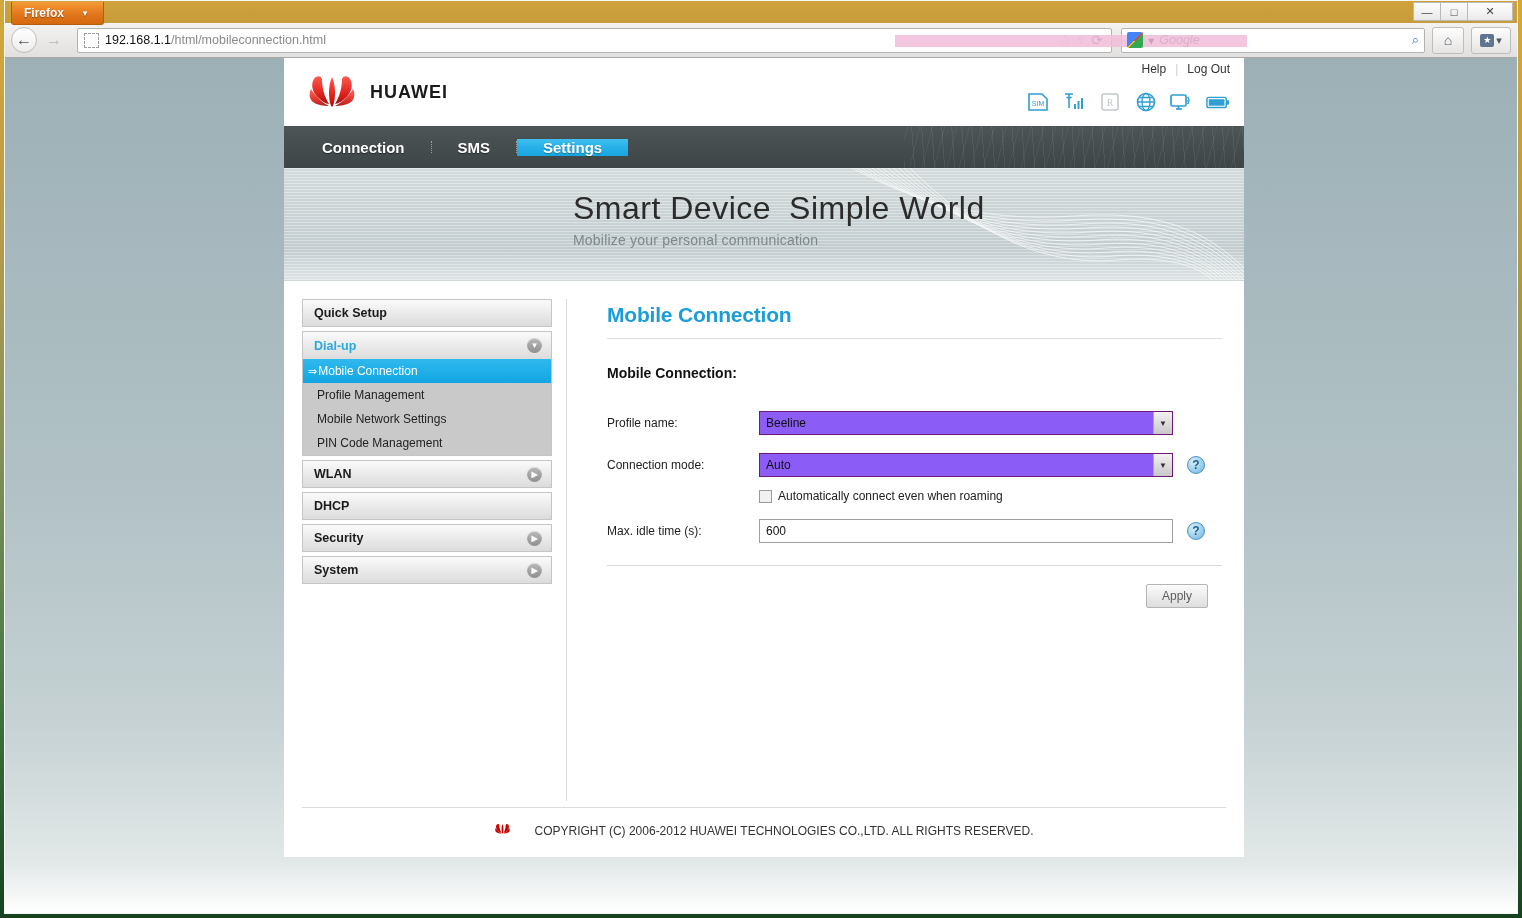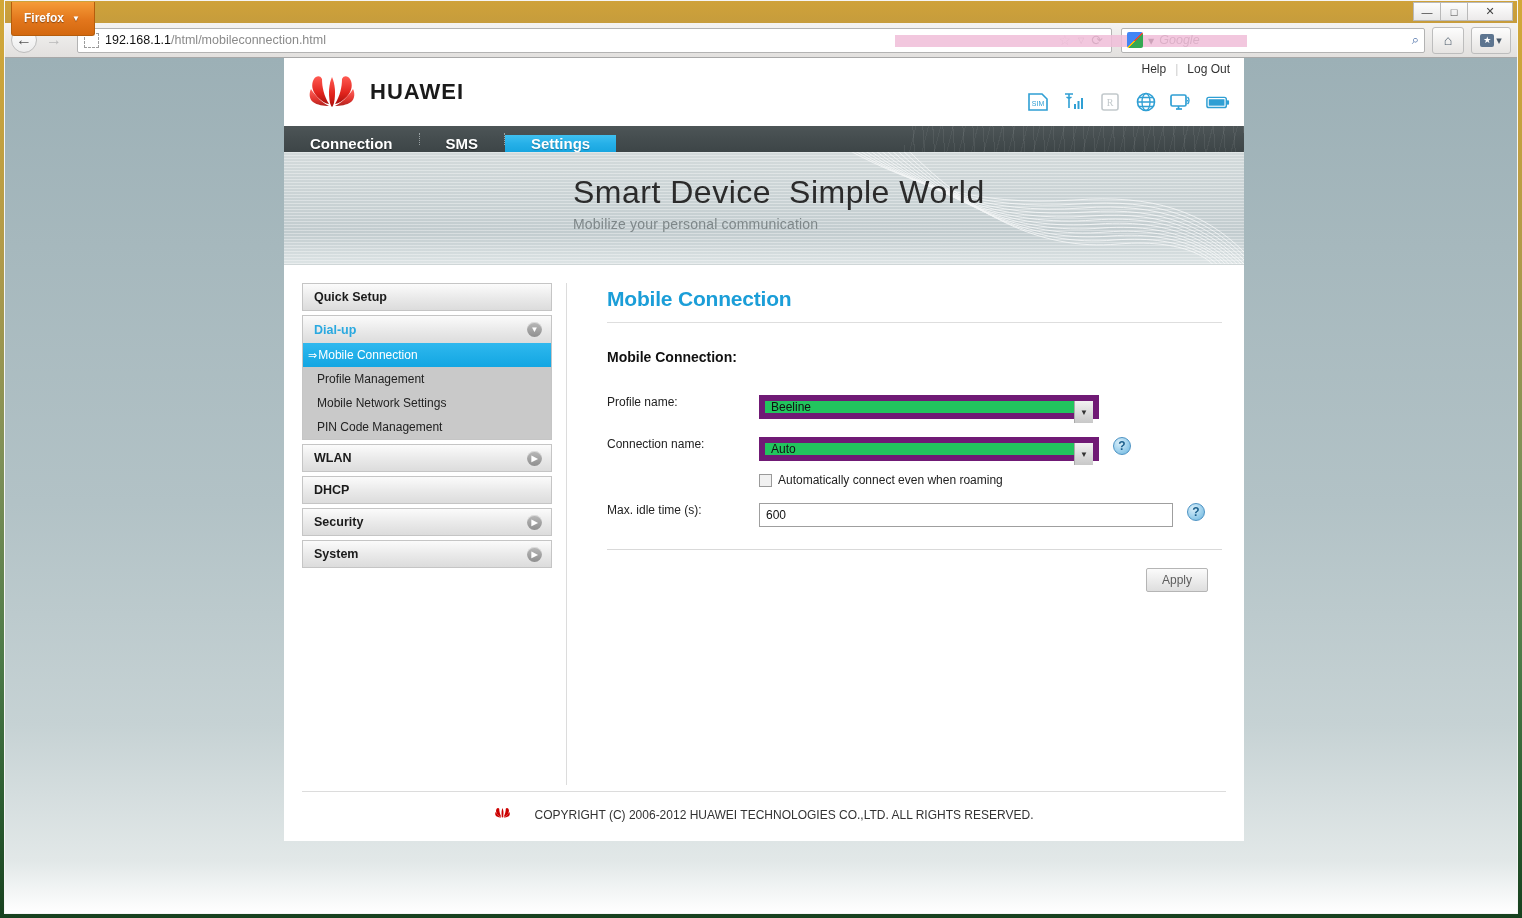--- a/index.html
+++ b/index.html
@@ -20,28 +20,28 @@
     border: 1px solid rgba(255,255,255,0.35);
     display: flex; flex-direction: column;
     overflow: hidden;
   }
   #titlebar {
     height: 22px; position: relative;
     background: linear-gradient(180deg, #cfa23a 0%, #c69c3c 100%);
     flex: none;
   }
   #firefox-btn {
-    position: absolute; left: 6px; top: 1px; height: 34px;
+    position: absolute; left: 6px; top: 1px; height: 23px;
     padding: 0 14px 0 12px;
     background: linear-gradient(180deg, #f59b38 0%, #e2761c 55%, #d3680f 100%);
     border-radius: 0 0 3px 3px;
     color: #fff; font-size: 12px; font-weight: bold;
     line-height: 19px;
     text-shadow: 0 1px 1px rgba(0,0,0,0.4);
-    display: flex; align-items: center; gap: 8px;
+    display: flex; align-items: center; gap: 17px;
     border: 1px solid #b55d0c; border-top: none;
   }
   #firefox-btn .caret { font-size: 8px; }
   .winbtns { position: absolute; right: 4px; top: 1px; display: flex; gap: 0px; }
   .winbtn {
     width: 28px; height: 19px;
     border: 1px solid #b9b9b9;
     background: linear-gradient(180deg, #fdfdfd 0%, #e8e8e8 100%);
     display: flex; align-items: center; justify-content: center;
     font-size: 11px; color: #444;
@@ -142,36 +142,36 @@
   }
 
   
   #hw-page { position: absolute; left: 279px; top: 0; width: 960px; }
   #hw-header {
     height: 68px; background: #ffffff; position: relative;
     display: flex; align-items: center;
   }
   #hw-logo { display: flex; align-items: center; gap: 12px; margin-left: 22px; }
   .huawei-mark { width: 52px; height: 38px; }
-  .huawei-word { font-size: 22px; font-weight: bold; letter-spacing: 1px; color: #1a1a1a; }
+  .huawei-word { font-size: 18px; font-weight: bold; letter-spacing: 1px; color: #1a1a1a; }
   #hw-links {
     position: absolute; right: 14px; top: 4px;
     font-size: 12px; color: #333; display: flex; align-items: center; gap: 9px;
   }
   #hw-links .divider { color: #ccc; }
   #hw-status {
     position: absolute; right: 14px; top: 32px;
     display: flex; align-items: center; gap: 12px;
   }
   #hw-status .st { width: 24px; height: 24px; display: flex; align-items: center; justify-content: center; }
 
   #hw-nav {
-    height: 26px; position: relative; overflow: hidden;
+    height: 42px; position: relative; overflow: hidden;
     background: linear-gradient(180deg, #4d5557 0%, #464e50 40%, #3d4547 100%);
-    display: flex; align-items: flex-end;
+    display: flex; align-items: center; padding-left: 12px;
   }
   #hw-nav .navpattern {
     position: absolute; right: 0; top: 0; width: 340px; height: 100%;
     background:
       repeating-linear-gradient(86deg, rgba(255,255,255,0.07) 0 1px, transparent 1px 10px),
       repeating-linear-gradient(-76deg, rgba(255,255,255,0.05) 0 1px, transparent 1px 12px);
     pointer-events: none;
   }
   .hw-tab {
     padding: 0 26px; display: flex; align-items: center;
@@ -238,25 +238,25 @@
 
   #hw-divider { width: 1px; background: #dcdcdc; margin: 4px 0 0 14px; flex: none; align-self: stretch; }
 
   #hw-content { flex: 1; padding: 8px 22px 0 40px; }
   #hw-content h1 {
     font-size: 21px; color: #1b9ed8; font-weight: bold; letter-spacing: -.2px;
   }
   .rule { height: 1px; background: #dedede; margin: 11px 0 26px 0; }
   .sec-title { font-size: 14px; font-weight: bold; color: #111; margin-bottom: 30px; }
 
-  .frow { display: flex; align-items: flex-start; margin-bottom: 18px; }
+  .frow { display: flex; align-items: center; margin-bottom: 18px; }
   .flabel { width: 152px; font-size: 12px; color: #222; flex: none; }
   .fselect {
-    width: 340px; height: 24px; position: relative;
-    border: 6px solid #701a75; background: #22c55e;
+    width: 414px; height: 24px; position: relative;
+    border: 1px solid #701a75; background: #8b5cf6;
     font-size: 12px; color: #111;
     display: flex; align-items: center; padding-left: 6px;
   }
   .fselect .arrowbox {
     position: absolute; right: 0; top: 0; width: 19px; height: 22px;
     background: linear-gradient(180deg, #f2f2f2 0%, #c8c8c8 100%);
     border-left: 1px solid #aaa;
     display: flex; align-items: center; justify-content: center;
     font-size: 8px; color: #333;
   }
@@ -527,21 +527,21 @@
 
           <div class="frow">
             <div class="flabel">Profile name:</div>
             <div class="fselect">
               <span>Beeline</span>
               <span class="arrowbox">▼</span>
             </div>
           </div>
 
           <div class="frow">
-            <div class="flabel">Connection name:</div>
+            <div class="flabel">Connection mode:</div>
             <div class="fselect">
               <span>Auto</span>
               <span class="arrowbox">▼</span>
             </div>
             <div class="helpq">?</div>
           </div>
 
           <div class="checkrow">
             <div class="cbox"></div>
             <span>Automatically connect even when roaming</span>

